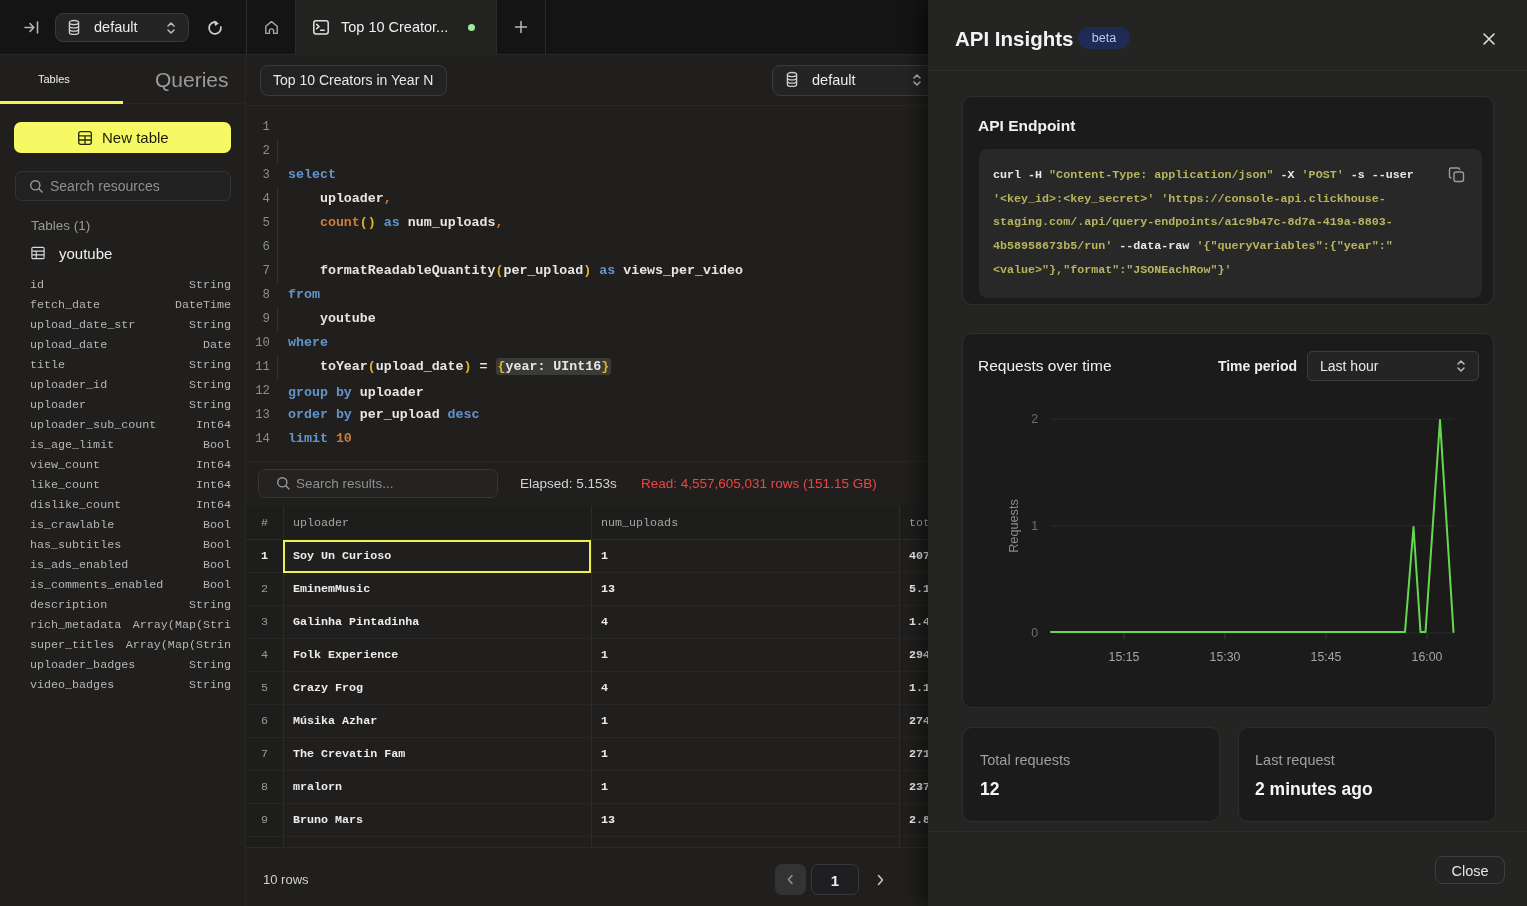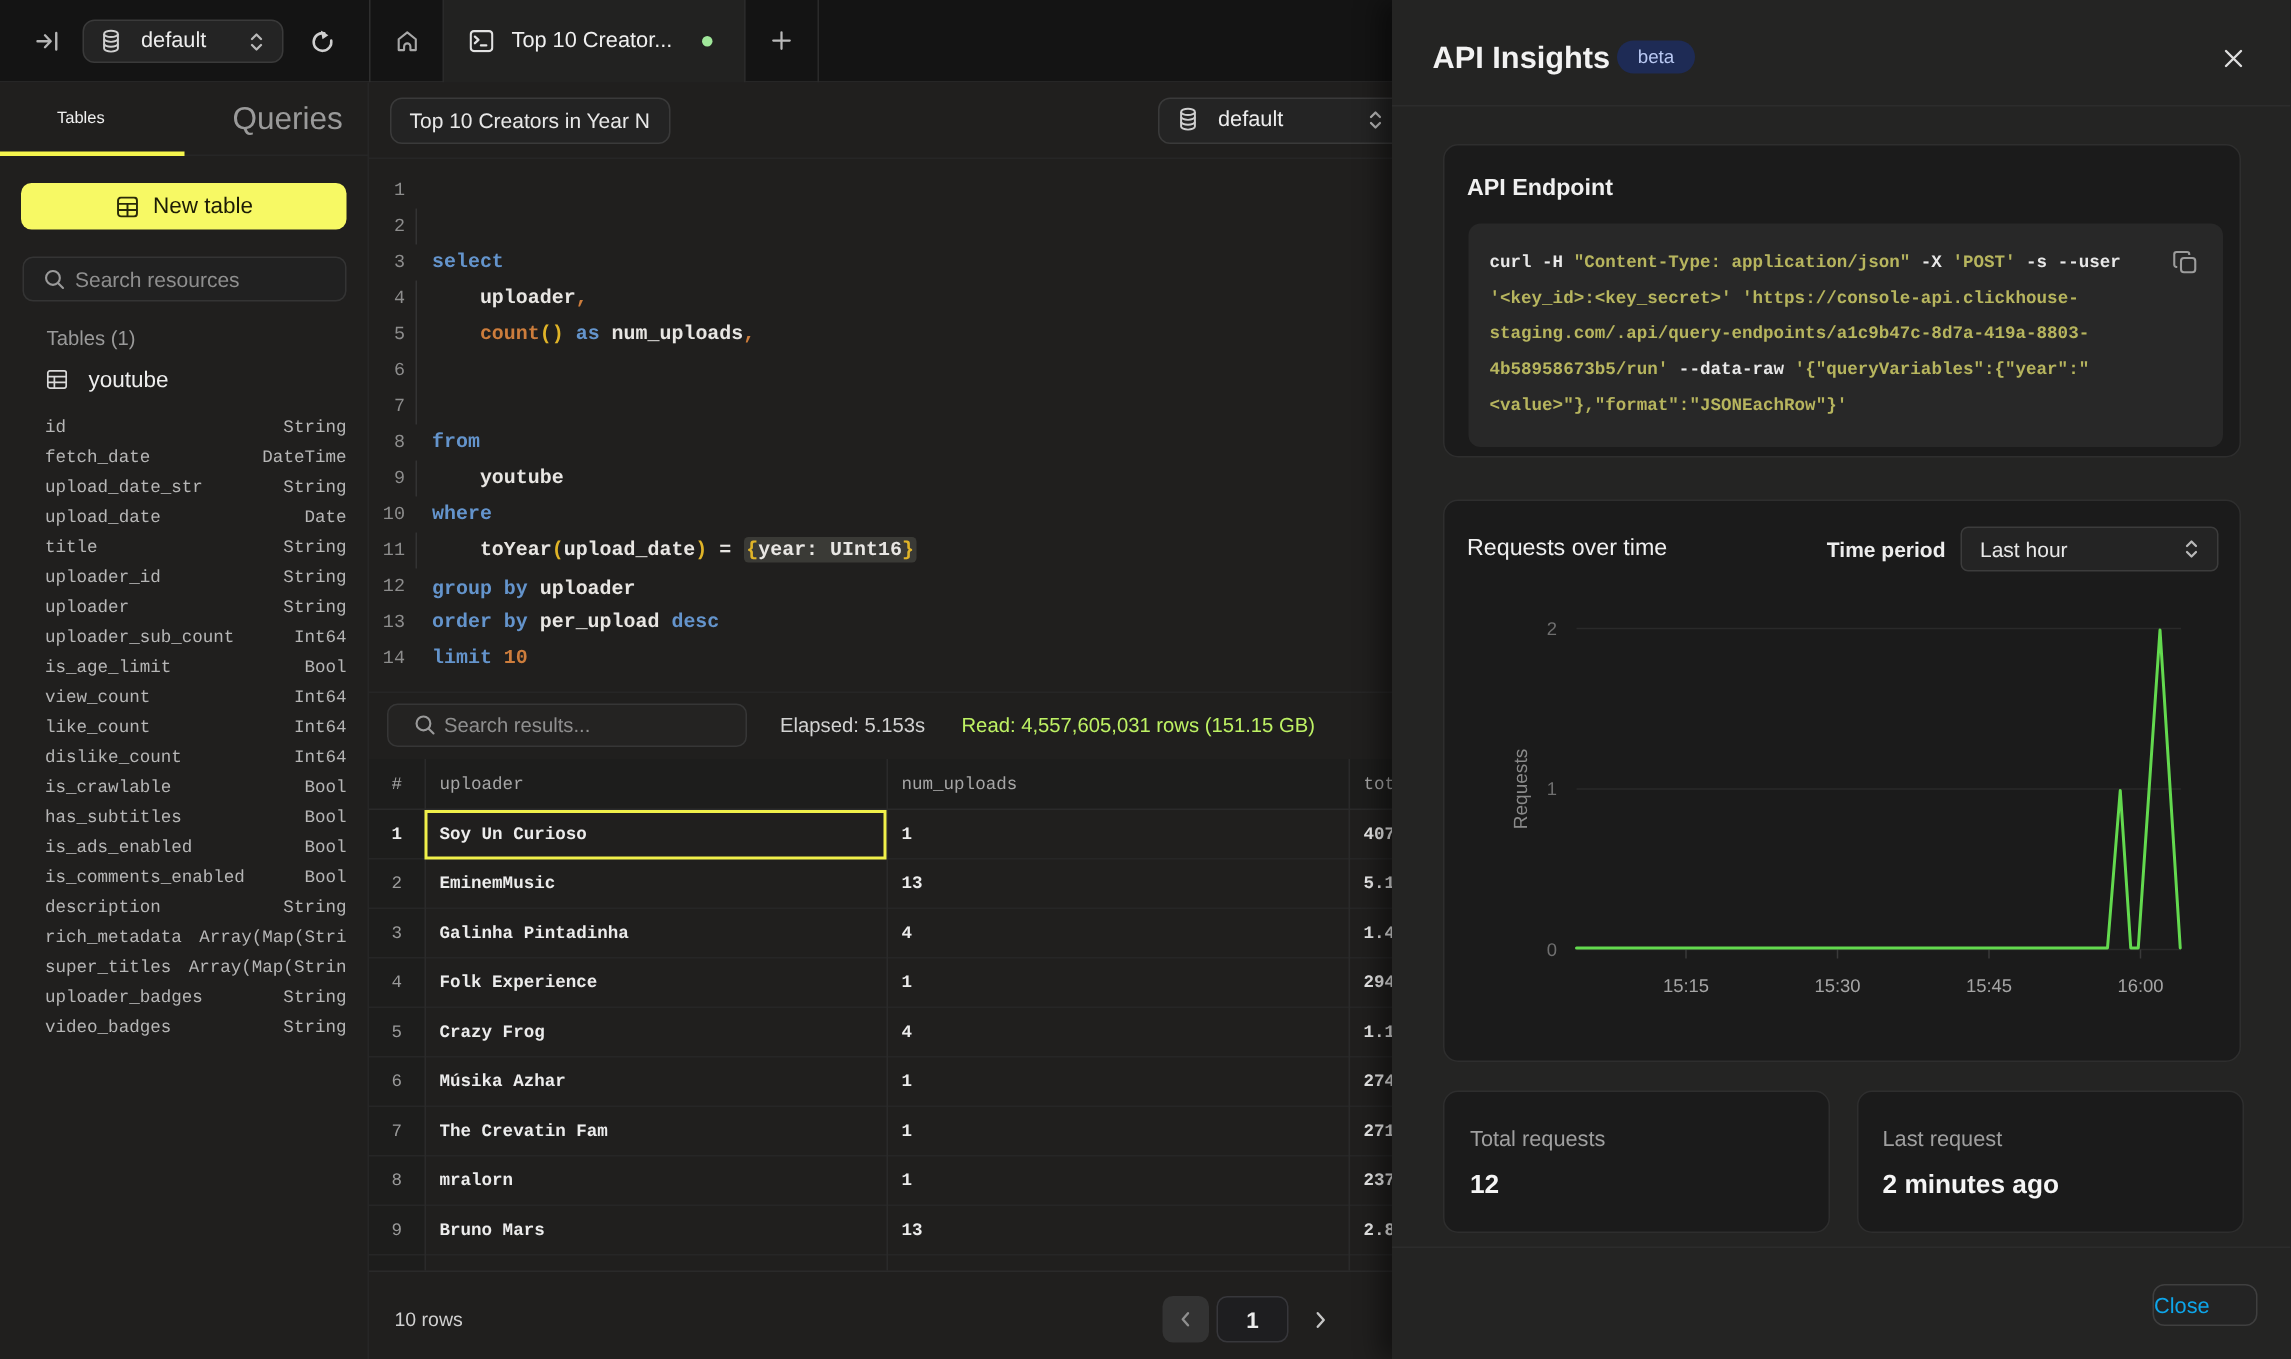--- a/index.html
+++ b/index.html
@@ -154,20 +154,21 @@
         <div class="lnum" style="top:9px;left:0">1</div>
         <div class="lnum" style="top:33px;left:0">2</div>
         <div class="lnum" style="top:57px;left:0">3</div>
         <div class="codeline" style="left:42px;top:57px"><span class="k">select</span></div>
         <div class="lnum" style="top:81px;left:0">4</div>
         <div class="codeline" style="left:42px;top:81px">    uploader<span class="f">,</span></div>
         <div class="lnum" style="top:105px;left:0">5</div>
         <div class="codeline" style="left:42px;top:105px">    <span class="f">count</span><span class="p">()</span> <span class="k">as</span> num_uploads<span class="f">,</span></div>
         <div class="lnum" style="top:129px;left:0">6</div>
         <div class="lnum" style="top:153px;left:0">7</div>
+        <div class="codeline" style="left:42px;top:153px">    formatReadableQuantity<span class="p">(</span>per_upload<span class="p">)</span> <span class="k">as</span> views_per_video</div>
         <div class="lnum" style="top:177px;left:0">8</div>
         <div class="codeline" style="left:42px;top:177px"><span class="k">from</span></div>
         <div class="lnum" style="top:201px;left:0">9</div>
         <div class="codeline" style="left:42px;top:201px">    youtube</div>
         <div class="lnum" style="top:225px;left:0">10</div>
         <div class="codeline" style="left:42px;top:225px"><span class="k">where</span></div>
         <div class="lnum" style="top:249px;left:0">11</div>
         <div class="codeline" style="left:42px;top:249px">    toYear<span class="p">(</span>upload_date<span class="p">)</span> = <span class="param"><span class="p">{</span>year: UInt16<span class="p">}</span></span></div>
         <div class="lnum" style="top:273px;left:0">12</div>
         <div class="codeline" style="left:42px;top:275px"><span class="k">group by</span> uploader</div>
@@ -182,21 +183,21 @@
       </div>
 
   <div class="abs" style="left:0;top:406px;width:682px;height:45px;border-top:1px solid #262626"></div>
   <div class="abs" style="left:12px;top:414px;width:240px;height:29px;background:#242322;border:1px solid #363636;border-radius:7px"></div>
   <svg class="abs" style="left:30px;top:421px" width="15" height="15" viewBox="0 0 15 15" fill="none" stroke="#9a9a9a" stroke-width="1.4" stroke-linecap="round">
         <circle cx="6.3" cy="6.3" r="4.6"></circle>
         <path d="M9.8 9.8 L13 13"></path>
       </svg>
   <div class="abs" style="left:50px;top:414px;height:29px;line-height:29px;font-size:13.5px;color:#8f8f8f">Search results...</div>
   <div class="abs" style="left:274px;top:414px;height:29px;line-height:29px;font-size:13.5px;color:#d2d2d2">Elapsed: 5.153s</div>
-  <div class="abs" style="left:395px;top:414px;height:29px;line-height:29px;font-size:13.5px;color:#bef264">Read: 4,557,605,031 rows (151.15 GB)</div>
+  <div class="abs" style="left:395px;top:414px;height:29px;line-height:29px;font-size:13.5px;color:#ef4444">Read: 4,557,605,031 rows (151.15 GB)</div>
 
   <div class="abs" id="table" style="left:0;top:451px;width:682px;height:356px">
         <div class="abs" style="left:0;top:0;width:682px;height:34px;background:#1d1d1c;border-bottom:1px solid #2a2a2a"></div>
         <div class="abs" style="left:0;top:34px;width:37px;height:307px;background:#1d1d1c"></div>
         <div class="hdrcell" style="left:0;top:0;width:37px;text-align:center">#</div>
         <div class="hdrcell" style="left:47px;top:0">uploader</div>
         <div class="hdrcell" style="left:355px;top:0">num_uploads</div>
         <div class="hdrcell" style="left:663px;top:0">tot</div>
         <div class="abs" style="left:0;top:66px;width:682px;height:1px;background:#262626"></div>
         <div class="rownum" style="left:0;top:34px;color:#ececec;font-weight:bold">1</div>
@@ -310,16 +311,16 @@
   </svg>
 
   <div class="card" style="left:34px;top:727px;width:258px;height:95px"></div>
   <div class="card" style="left:310px;top:727px;width:258px;height:95px"></div>
   <div class="abs" style="left:52px;top:752px;height:16px;line-height:16px;font-size:14.5px;color:#9f9f9f">Total requests</div>
   <div class="abs" style="left:52px;top:779px;height:20px;line-height:20px;font-size:17.5px;font-weight:bold;color:#f5f5f5">12</div>
   <div class="abs" style="left:327px;top:752px;height:16px;line-height:16px;font-size:14.5px;color:#9f9f9f">Last request</div>
   <div class="abs" style="left:327px;top:779px;height:20px;line-height:20px;font-size:17.5px;font-weight:bold;color:#f5f5f5">2 minutes ago</div>
 
   <div class="abs" style="left:0;top:831px;width:599px;height:75px;border-top:1px solid #2c2c2c"></div>
-  <div class="abs" style="left:507px;top:856px;width:70px;height:28px;background:#242424;border:1px solid #3f3f3f;border-radius:8px;line-height:28px;font-size:14.5px;color:#0ea5e9">Close</div>
+  <div class="abs" style="left:507px;top:856px;width:70px;height:28px;background:#242424;border:1px solid #3f3f3f;border-radius:8px;text-align:center;line-height:28px;font-size:14.5px;color:#e5e5e5">Close</div>
 </div>
 
 </div>
 
 </body></html>

